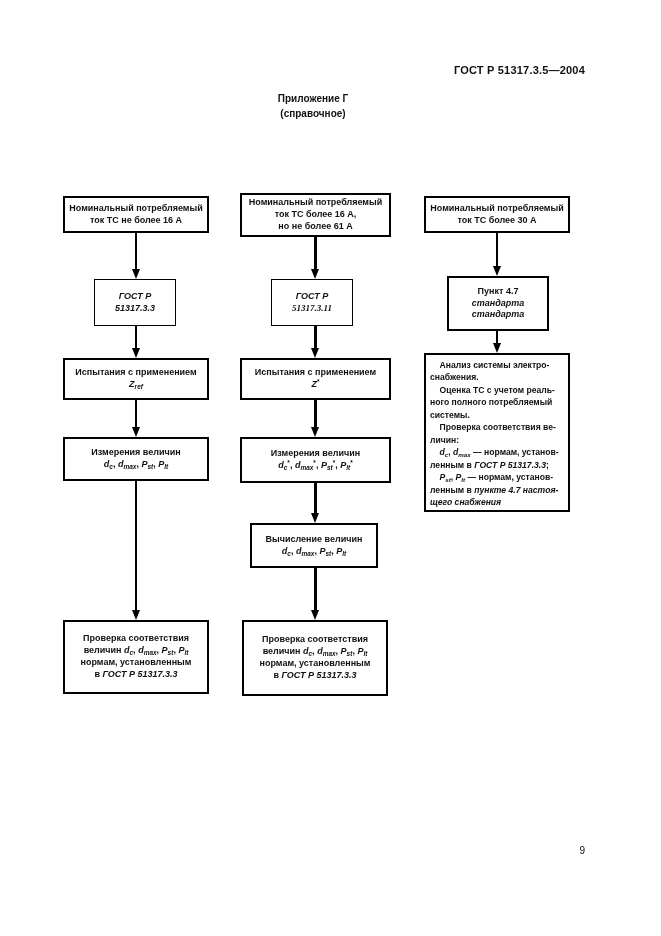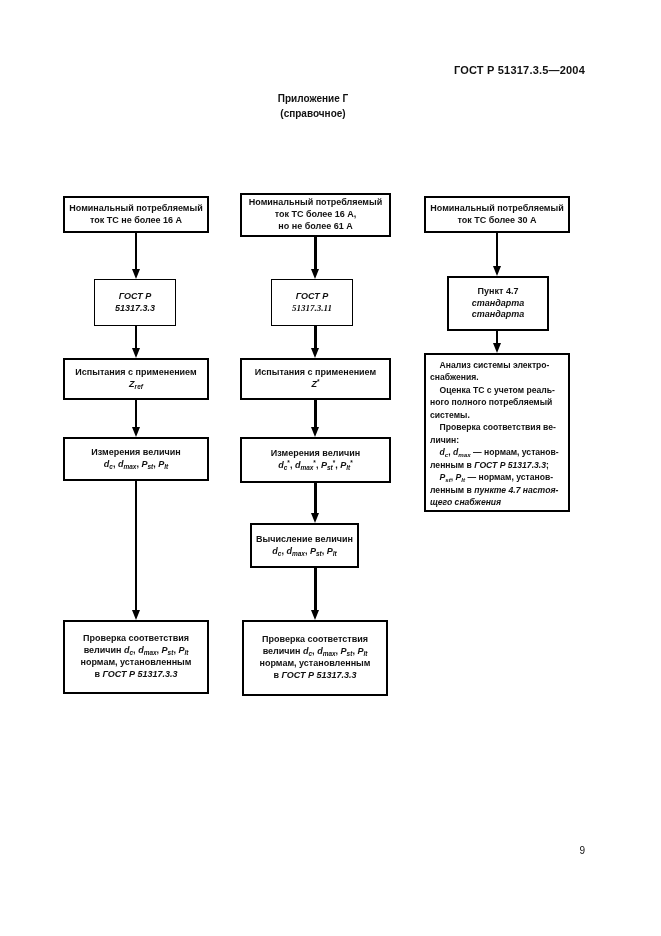--- a/index.html
+++ b/index.html
@@ -101,21 +101,21 @@
       <div><span style="font-style: italic; font-family: Liberation Serif, serif;">51317.3.11</span></div>
     </div>
   <div class="box" style="left:240px;top:358px;width:151px;height:42px;">
       <div><span>Испытания с применением</span></div>
       <div><span style="font-style: italic;">Z</span><sup>*</sup></div>
     </div>
   <div class="box" style="left:240px;top:437px;width:151px;height:46px;">
       <div><span>Измерения величин</span></div>
       <div><span style="font-style: italic;">d</span><sub style="font-style: italic;">c</sub><sup>*</sup><span>, </span><span style="font-style: italic;">d</span><sub style="font-style: italic;">max</sub><sup>*</sup><span>, </span><span style="font-style: italic;">P</span><sub style="font-style: italic;">st</sub><sup>*</sup><span>, </span><span style="font-style: italic;">P</span><sub style="font-style: italic;">lt</sub><sup>*</sup></div>
     </div>
-  <div class="box" style="left:250px;top:523px;width:109px;height:45px;">
+  <div class="box" style="left:250px;top:523px;width:128px;height:45px;">
       <div><span>Вычисление величин</span></div>
       <div><span style="font-style: italic;">d</span><sub style="font-style: italic;">c</sub><span>, </span><span style="font-style: italic;">d</span><sub style="font-style: italic;">max</sub><span>, </span><span style="font-style: italic;">P</span><sub style="font-style: italic;">st</sub><span>, </span><span style="font-style: italic;">P</span><sub style="font-style: italic;">lt</sub></div>
     </div>
   <div class="box" style="left:242px;top:620px;width:146px;height:76px;">
       <div><span>Проверка соответствия</span></div>
       <div><span>величин </span><span style="font-style: italic;">d</span><sub style="font-style: italic;">c</sub><span>, </span><span style="font-style: italic;">d</span><sub style="font-style: italic;">max</sub><span>, </span><span style="font-style: italic;">P</span><sub style="font-style: italic;">st</sub><span>, </span><span style="font-style: italic;">P</span><sub style="font-style: italic;">lt</sub></div>
       <div><span>нормам, установленным</span></div>
       <div><span>в </span><span style="font-style: italic;">ГОСТ Р 51317.3.3</span></div>
     </div>
 

